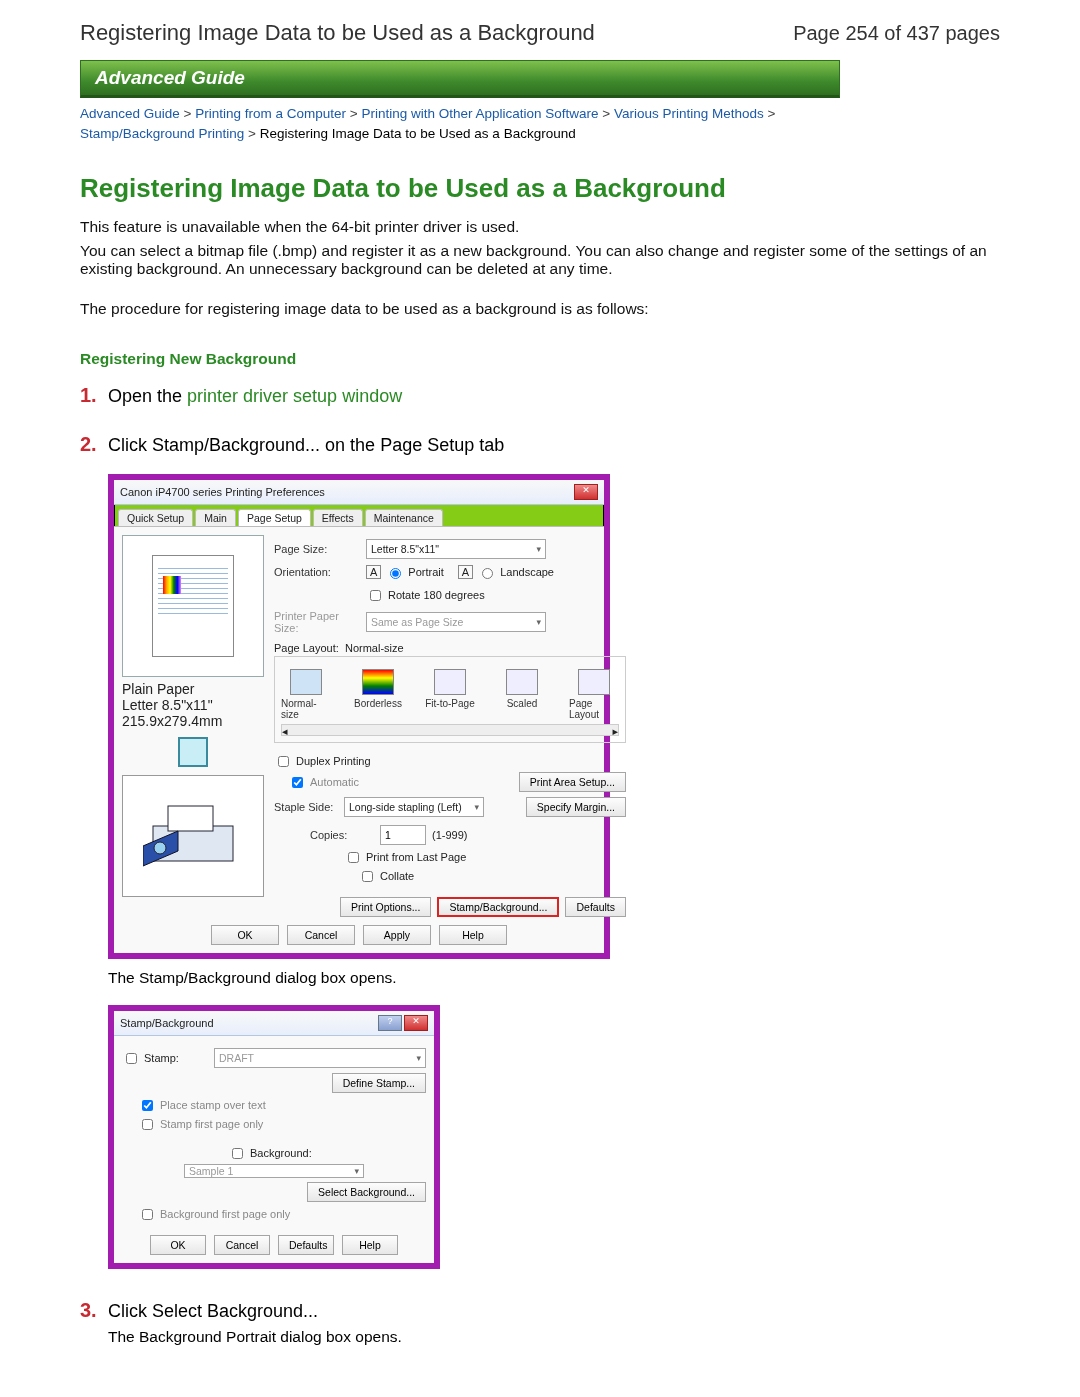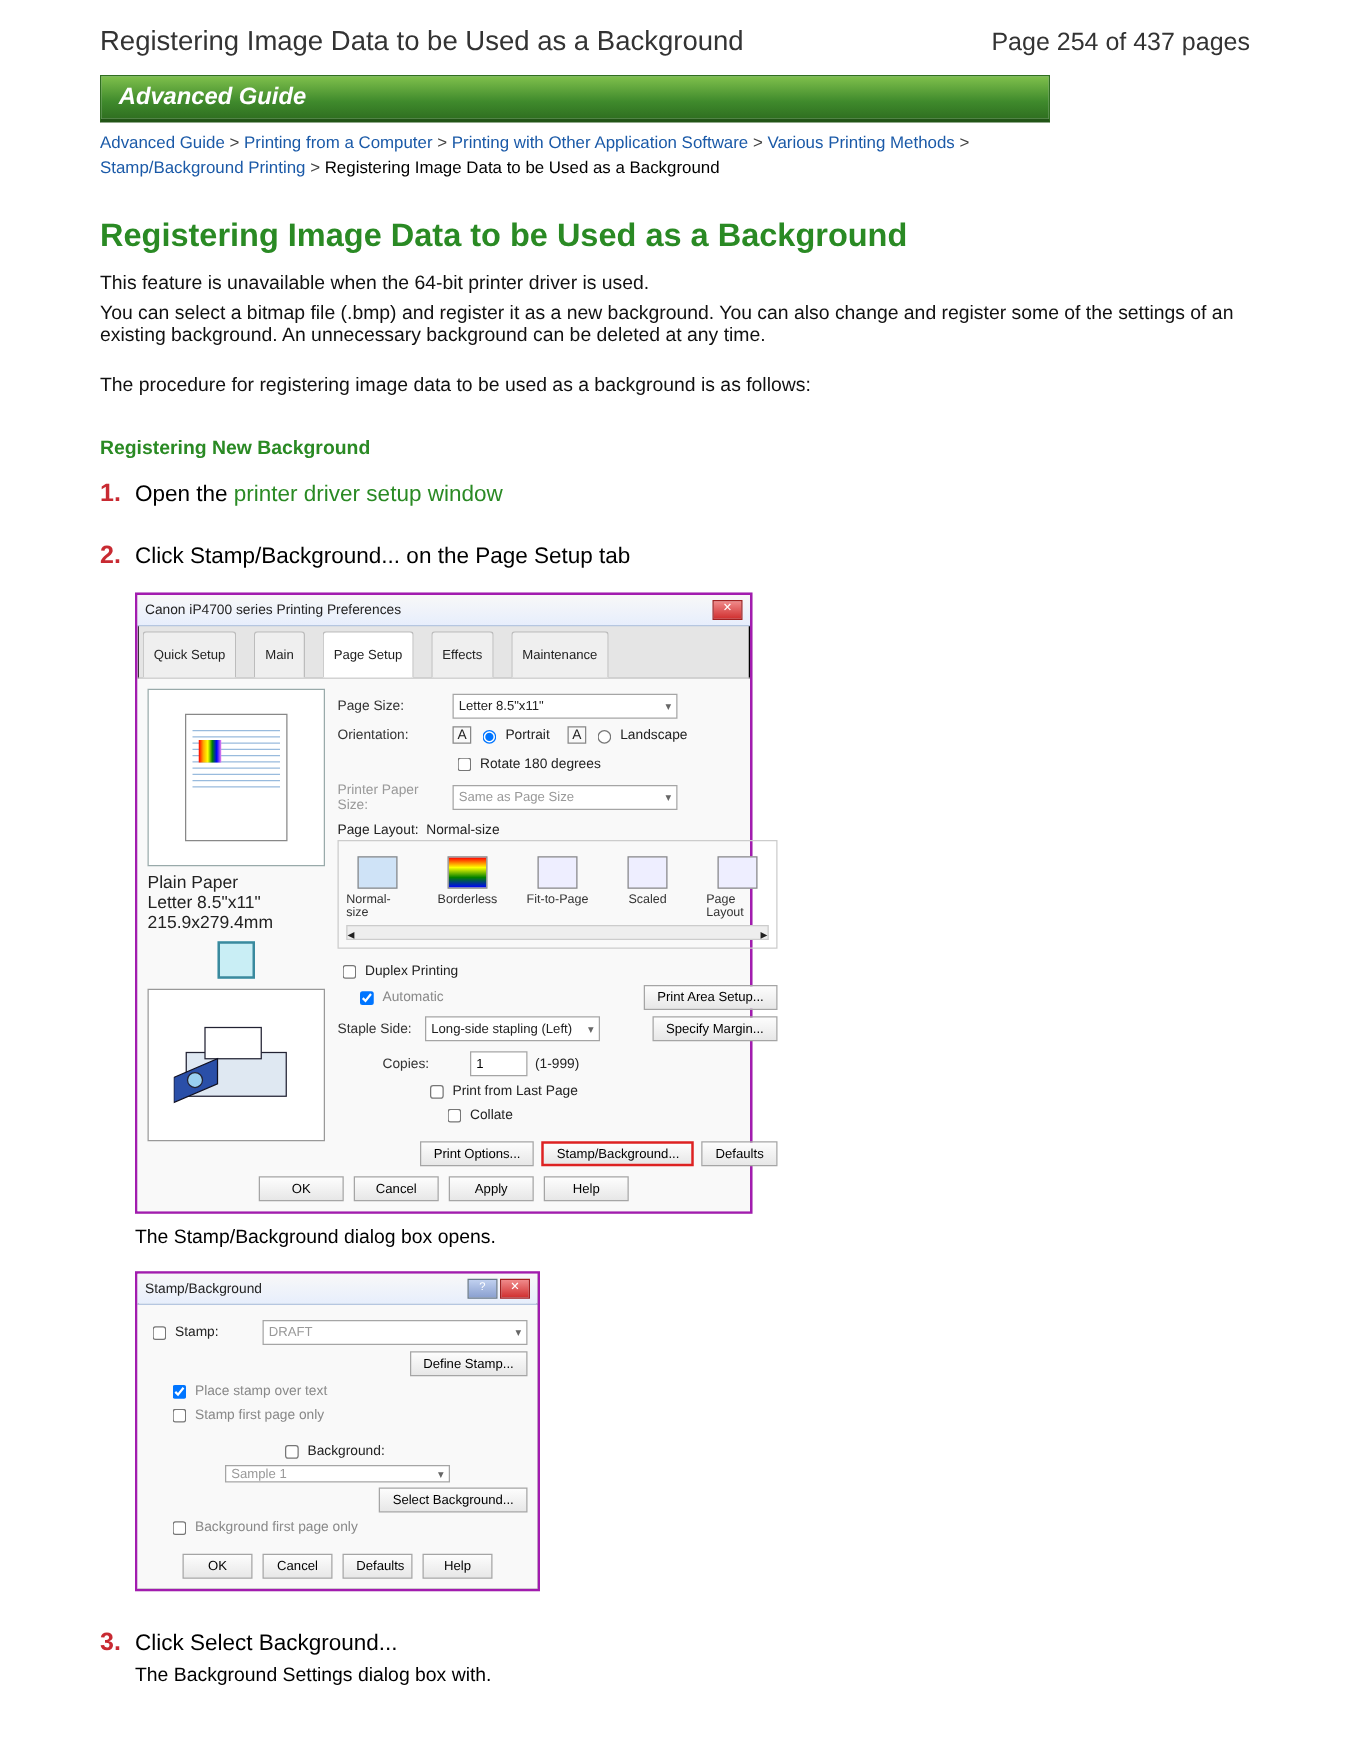--- a/index.html
+++ b/index.html
@@ -51,43 +51,43 @@
   .body-p { margin: 6px 0; color:#111; }
   .spaced { margin-top:22px; }
   .sub-head { color: #2a8a24; font-weight: bold; margin: 32px 0 8px 0; }
   .step { display:flex; margin:16px 0 6px 0; align-items:baseline; }
   .step-num { color:#c82a32; font-weight:bold; font-size:20px; width:28px; flex:none; }
   .step-main { font-size:18px;}
   .step-sub  { margin-left:28px; font-size:15.5px; margin-top:10px; }
   .link-green { color:#2a8a24; }
   
   .dlg {
-    border:2px solid #a21caf;
-    background:#e5e5e5;
+    border:6px solid #a21caf;
+    background:#84cc16;
     width:490px;
     margin:18px 0 6px 28px;
     font-size:11px;
     color:#222;
     font-family:"Segoe UI",Tahoma,sans-serif;
     box-shadow:0 0 0 1px #000 inset;
   }
   .dlg-title {
     background:linear-gradient(to bottom,#f8f8f8,#e7eefc);
     padding:4px 6px;
     display:flex; justify-content:space-between; align-items:center;
     border-bottom:1px solid #b5c6e0;
   }
   .winbtns { display:flex; gap:2px;}
   .winbtns span{
     display:inline-block;width:22px;height:14px;
     background:linear-gradient(#f08a8a,#d03030);
     border:1px solid #a02020;color:#fff;font-size:9px;text-align:center;
   }
   .tabs { display:flex; padding:4px 4px 0 4px; border-bottom:1px solid #bcbcbc;}
-  .tab { padding:12px 8px; border:1px solid #bcbcbc; border-bottom:none; background:#efefef; margin-right:14px; border-radius:3px 3px 0 0; font-size:10.5px;}
+  .tab { padding:2px 8px; border:1px solid #bcbcbc; border-bottom:none; background:#efefef; margin-right:2px; border-radius:3px 3px 0 0; font-size:10.5px;}
   .tab.active{ background:#fff;}
   .dlg-body{ background:#f9f9f9; padding:8px; }
   .cols{ display:flex; gap:10px;}
   .preview{
     width:140px;height:140px;border:1px solid #9aa;
     background:#fff;display:flex;align-items:center;justify-content:center;
     position:relative;
   }
   .pgprev{
     width:80px;height:100px;border:1px solid #888;background:#fff;position:relative;
@@ -385,15 +385,15 @@
         <button class="btn" style="width:56px;">Defaults</button>
         <button class="btn" style="width:56px;">Help</button>
       </div>
     </div>
   </div>
 
   <div class="step" style="margin-top:30px;">
     <div class="step-num">3.</div>
     <div class="step-main">Click Select Background...</div>
   </div>
-  <p class="step-sub" style="margin-top:4px;">The Background Settings dialog box with.</p>
+  <p class="step-sub" style="margin-top:4px;">The Background Portrait dialog box opens.</p>
 
 </div>
 
 </body></html>

